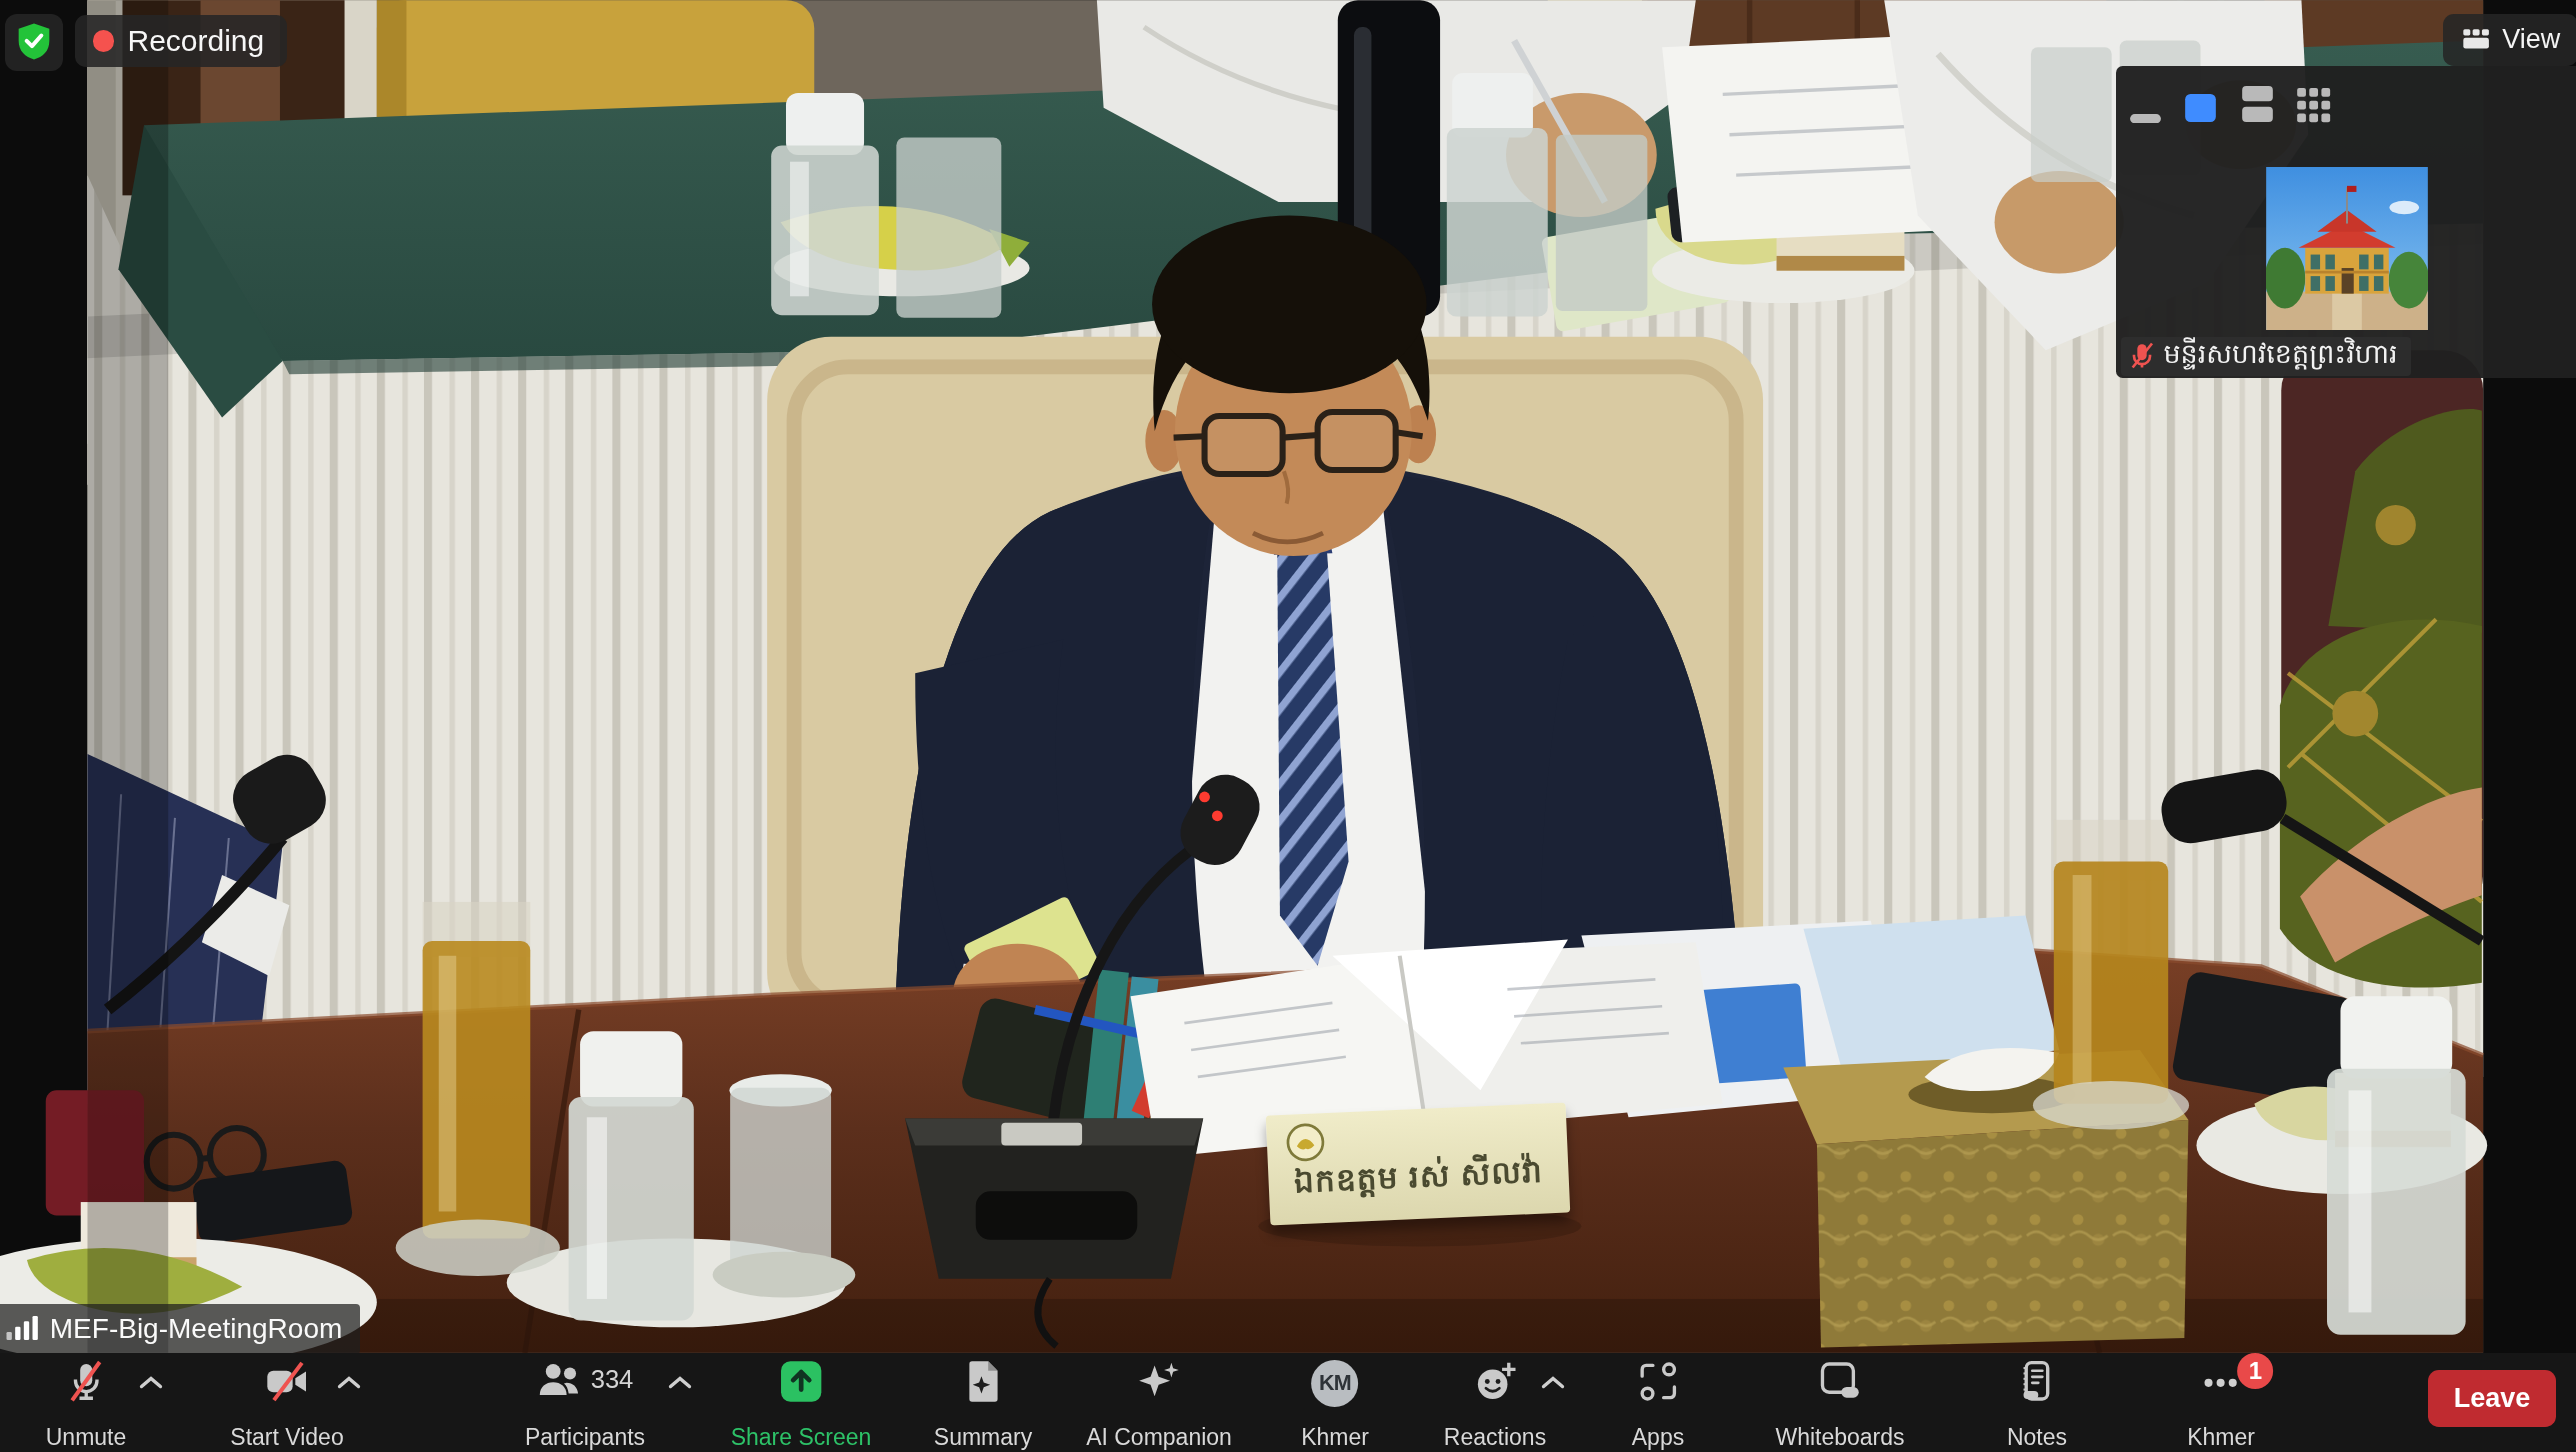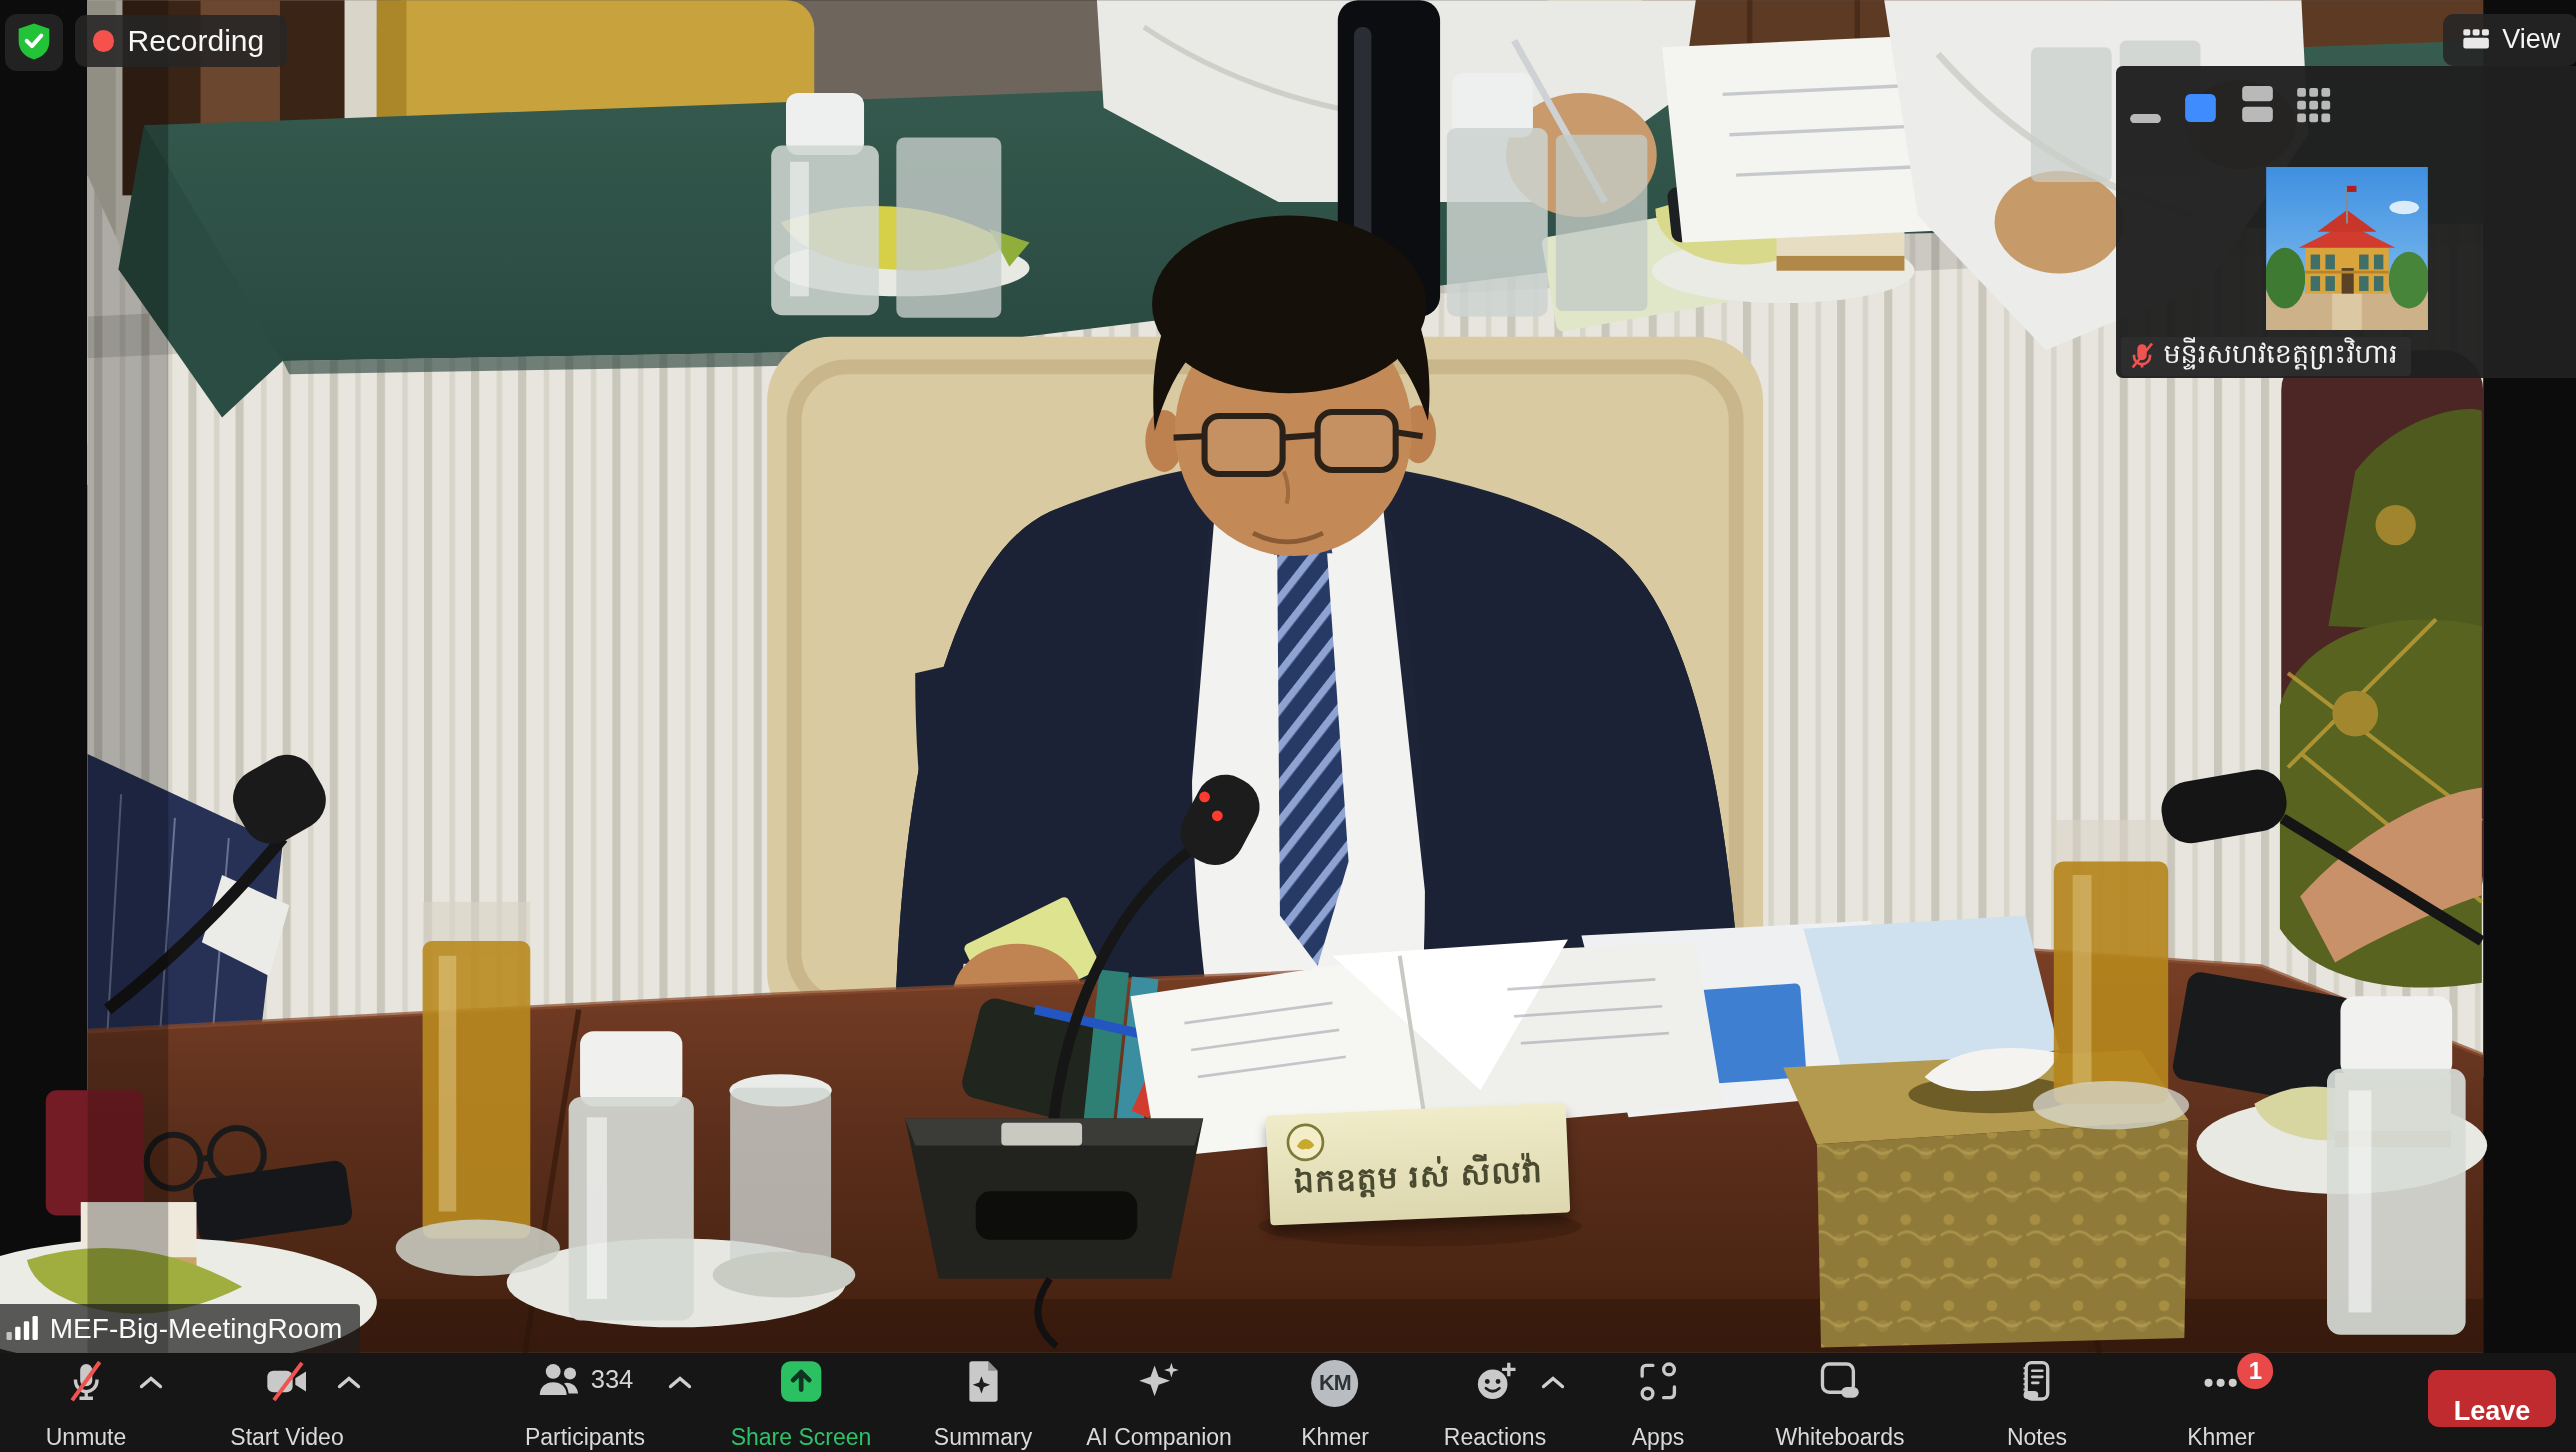--- a/index.html
+++ b/index.html
@@ -45,21 +45,21 @@
   .tb-icon{height:48px;display:flex;align-items:flex-start;justify-content:center;gap:8px;position:relative;}
   .tb-label{font-size:23px;color:var(--toolbar-text);margin-top:16px;white-space:nowrap;}
   .tb-label.green{color:var(--share-green-text);}
   .count{font-size:25.6px;color:#d4d4d4;line-height:38px;}
   .chev{position:absolute;top:1373px;transform:translateX(-50%);cursor:pointer;}
   .km-avatar{width:47px;height:47px;border-radius:50%;background:#b9bdc1;color:#2e3338;font-size:21.5px;font-weight:bold;
     display:flex;align-items:center;justify-content:center;letter-spacing:-0.7px;}
   .badge{position:absolute;right:-31px;top:-6.7px;min-width:36px;height:36px;border-radius:18px;background:var(--badge-red);
     color:#fff;font-size:24px;font-weight:bold;display:flex;align-items:center;justify-content:center;}
   #leave-btn{position:absolute;left:2428px;top:1370px;width:128px;height:57px;background:var(--leave-red);border-radius:10.8px;
-    display:flex;align-items:flex-end;justify-content:center;cursor:pointer;}
+    display:flex;align-items:center;justify-content:center;cursor:pointer;}
   #leave-btn .txt{color:#fff;font-size:27px;font-weight:bold;}
 </style>
 </head>
 <body>
 
 <div id="stage">
 
   <svg id="scene" width="2576" height="1353" viewBox="0 0 3828 2010">
     <defs>
       <linearGradient id="wood" x1="0" y1="0" x2="0" y2="1">

